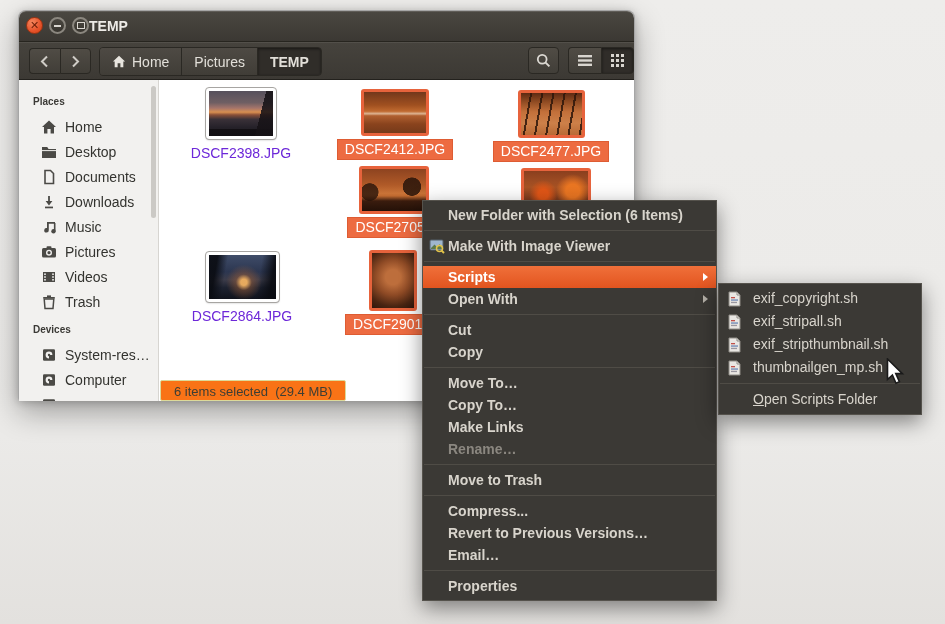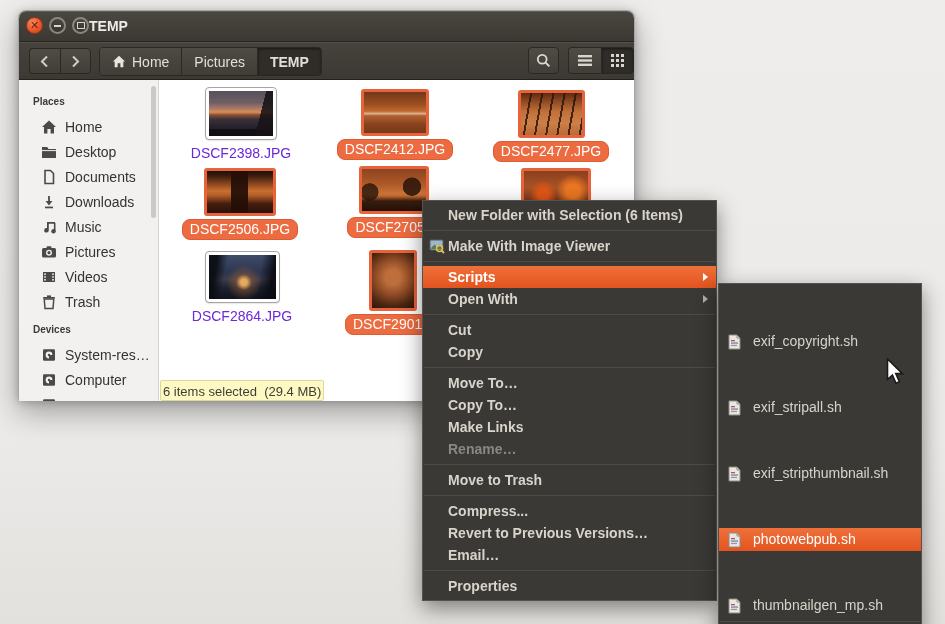--- a/index.html
+++ b/index.html
@@ -76,21 +76,21 @@
 
   .content{position:relative;flex:1;background:#fff;overflow:hidden;}
 
   
   .tile{position:absolute;display:flex;flex-direction:column;align-items:center;}
   .thumb{box-sizing:content-box;border-radius:3px;}
   .thumb.unsel{border:3px solid #fff;outline:1px solid #a7a5a2;box-shadow:0 1px 2px rgba(0,0,0,.3);}
   .thumb.sel{border:3px solid #e7633c;}
   .plain-label{margin-top:6px;font-size:14px;color:#6d28d9;}
   .sel-pill{margin-top:3px;font-size:14px;color:#fff;background:#ed6b41;border:1px solid #de5c33;
-    border-radius:8px;padding:1px 7px 2px;white-space:nowrap;overflow:hidden;}
+    border-radius:0;padding:1px 7px 2px;white-space:nowrap;overflow:hidden;}
 
   .ph-2398{width:64px;height:45px;background:
     linear-gradient(104deg,rgba(0,0,0,0) 0 76%,rgba(22,18,22,.88) 76%),
     linear-gradient(0deg,rgba(16,13,17,.85) 0 16%,rgba(0,0,0,0) 16%),
     linear-gradient(180deg,#56505c 0%,#6f5f63 26%,#a5756b 38%,#d98f50 47%,#8a5038 53%,#3a3138 63%,#26222a 80%,#1b181d 100%);}
   .ph-2412{width:62px;height:41px;background:
     linear-gradient(180deg,#73371b 0%,#a05020 32%,#c06a30 47%,#ddb391 53%,#b06030 58%,#8a431d 78%,#753a1a 100%);}
   .ph-2477{width:61px;height:42px;background:
     repeating-linear-gradient(100deg,rgba(46,22,10,0) 0 9px,rgba(46,22,10,.85) 9px 11px),
     linear-gradient(180deg,#5e2a12 0%,#8e4a22 20%,#c3703a 45%,#cd8049 72%,#b96a35 100%);}
@@ -107,33 +107,33 @@
     linear-gradient(180deg,#8a3f1e 0%,#a85325 40%,#7d3a1c 72%,#5e2a12 100%);}
   .ph-2864{width:67px;height:44px;background:
     radial-gradient(circle at 52% 62%,rgba(240,176,96,.95) 0 7%,rgba(160,96,56,.45) 18%,rgba(0,0,0,0) 40%),
     linear-gradient(100deg,rgba(10,12,18,.92) 0 12%,rgba(0,0,0,0) 26% 72%,rgba(10,12,18,.92) 90%),
     linear-gradient(180deg,#3f4c68 0%,#2c3650 38%,#3c3c4a 56%,#1d2230 74%,#10131c 100%);}
   .ph-2901{width:42px;height:55px;background:
     radial-gradient(circle at 50% 44%,#bd6e3c 0 20%,#8e4a25 48%,#4a2512 78%,#2e160b 100%);}
 
   .status-tooltip{
     position:absolute;left:1px;top:300px;height:21px;line-height:21px;
-    background:#fef9c3;border:1px solid #dcda9b;border-radius:2px;
-    padding:0 2px;font-size:13px;color:#3e3e34;white-space:pre;box-sizing:border-box;
+    background:#f97316;border:1px solid #dcda9b;border-radius:2px;
+    padding:0 13px;font-size:13px;color:#3e3e34;white-space:pre;box-sizing:border-box;
   }
 
   
   .menu{
     position:absolute;background:#3b3935;border:1px solid #55524c;box-sizing:border-box;
     box-shadow:0 7px 20px rgba(0,0,0,.45);padding:3px 0;font-size:14px;color:#d8d4cc;
   }
   .ctx{left:422px;top:200px;width:295px;z-index:50;font-weight:bold;}
   .sub{left:718px;top:283px;width:204px;z-index:60;}
   .mi{position:relative;height:22px;line-height:22px;padding-left:25px;white-space:nowrap;}
-  .sub .mi{height:23px;line-height:23px;padding-left:34px;margin-top:43px;}
+  .sub .mi{height:23px;line-height:23px;padding-left:34px;}
   .mi.hl{background:linear-gradient(#f0703a,#e2541f);color:#fff;}
   .mi.disabled{color:#8b8780;}
   .msep{height:1px;background:#4f4c46;margin:4px 1px;}
   .mi .mi-icon{position:absolute;left:6px;top:3px;}
   .sub .mi .mi-icon{left:9px;top:4px;}
   .arrow-r{position:absolute;right:8px;top:7px;width:0;height:0;
     border-left:5px solid #b3afa7;border-top:4px solid transparent;border-bottom:4px solid transparent;}
   .mi.hl .arrow-r{border-left-color:#fff;}
   .osf{display:block;}
   .osf::first-letter{text-decoration:underline;}
@@ -323,24 +323,20 @@
       </div>
       <div class="tile" style="left:161px;top:9px;width:150px;">
         <div class="thumb sel ph-2412"></div>
         <div class="sel-pill">DSCF2412.JPG</div>
       </div>
       <div class="tile" style="left:317px;top:10px;width:150px;">
         <div class="thumb sel ph-2477"></div>
         <div class="sel-pill">DSCF2477.JPG</div>
       </div>
 
-      <div class="tile" style="left:6px;top:88px;width:150px;">
-        <div class="thumb sel ph-2506"></div>
-        <div class="sel-pill">DSCF2506.JPG</div>
-      </div>
       <div class="tile" style="left:160px;top:86px;width:150px;">
         <div class="thumb sel ph-2705"></div>
         <div class="sel-pill">DSCF2705..</div>
       </div>
       <div class="tile" style="left:322px;top:88px;width:150px;">
         <div class="thumb sel ph-burn"></div>
       </div>
 
       <div class="tile" style="left:8px;top:172px;width:150px;">
         <div class="thumb unsel ph-2864"></div>
@@ -426,30 +422,20 @@
   <div class="mi">
     <svg class="mi-icon" width="13" height="16" viewBox="0 0 13 16">
         <path d="M1 1h8l3 3v11H1Z" fill="#e9e7e3" stroke="#8f8c86" stroke-width="1"></path>
         <path d="M9 1v3h3" fill="none" stroke="#8f8c86" stroke-width="1"></path>
         <rect x="3" y="6" width="4" height="1.3" fill="#c0504a"></rect>
         <rect x="3" y="8.4" width="7" height="1.3" fill="#6b86b4"></rect>
         <rect x="3" y="10.8" width="6" height="1.3" fill="#9a97a0"></rect>
       </svg>
     <span>exif_stripthumbnail.sh</span>
   </div>
-  <div class="mi hl">
-    <svg class="mi-icon" width="13" height="16" viewBox="0 0 13 16">
-        <path d="M1 1h8l3 3v11H1Z" fill="#e9e7e3" stroke="#8f8c86" stroke-width="1"></path>
-        <path d="M9 1v3h3" fill="none" stroke="#8f8c86" stroke-width="1"></path>
-        <rect x="3" y="6" width="4" height="1.3" fill="#c0504a"></rect>
-        <rect x="3" y="8.4" width="7" height="1.3" fill="#6b86b4"></rect>
-        <rect x="3" y="10.8" width="6" height="1.3" fill="#9a97a0"></rect>
-      </svg>
-    <span>photowebpub.sh</span>
-  </div>
   <div class="mi">
     <svg class="mi-icon" width="13" height="16" viewBox="0 0 13 16">
         <path d="M1 1h8l3 3v11H1Z" fill="#e9e7e3" stroke="#8f8c86" stroke-width="1"></path>
         <path d="M9 1v3h3" fill="none" stroke="#8f8c86" stroke-width="1"></path>
         <rect x="3" y="6" width="4" height="1.3" fill="#c0504a"></rect>
         <rect x="3" y="8.4" width="7" height="1.3" fill="#6b86b4"></rect>
         <rect x="3" y="10.8" width="6" height="1.3" fill="#9a97a0"></rect>
       </svg>
     <span>thumbnailgen_mp.sh</span>
   </div>

